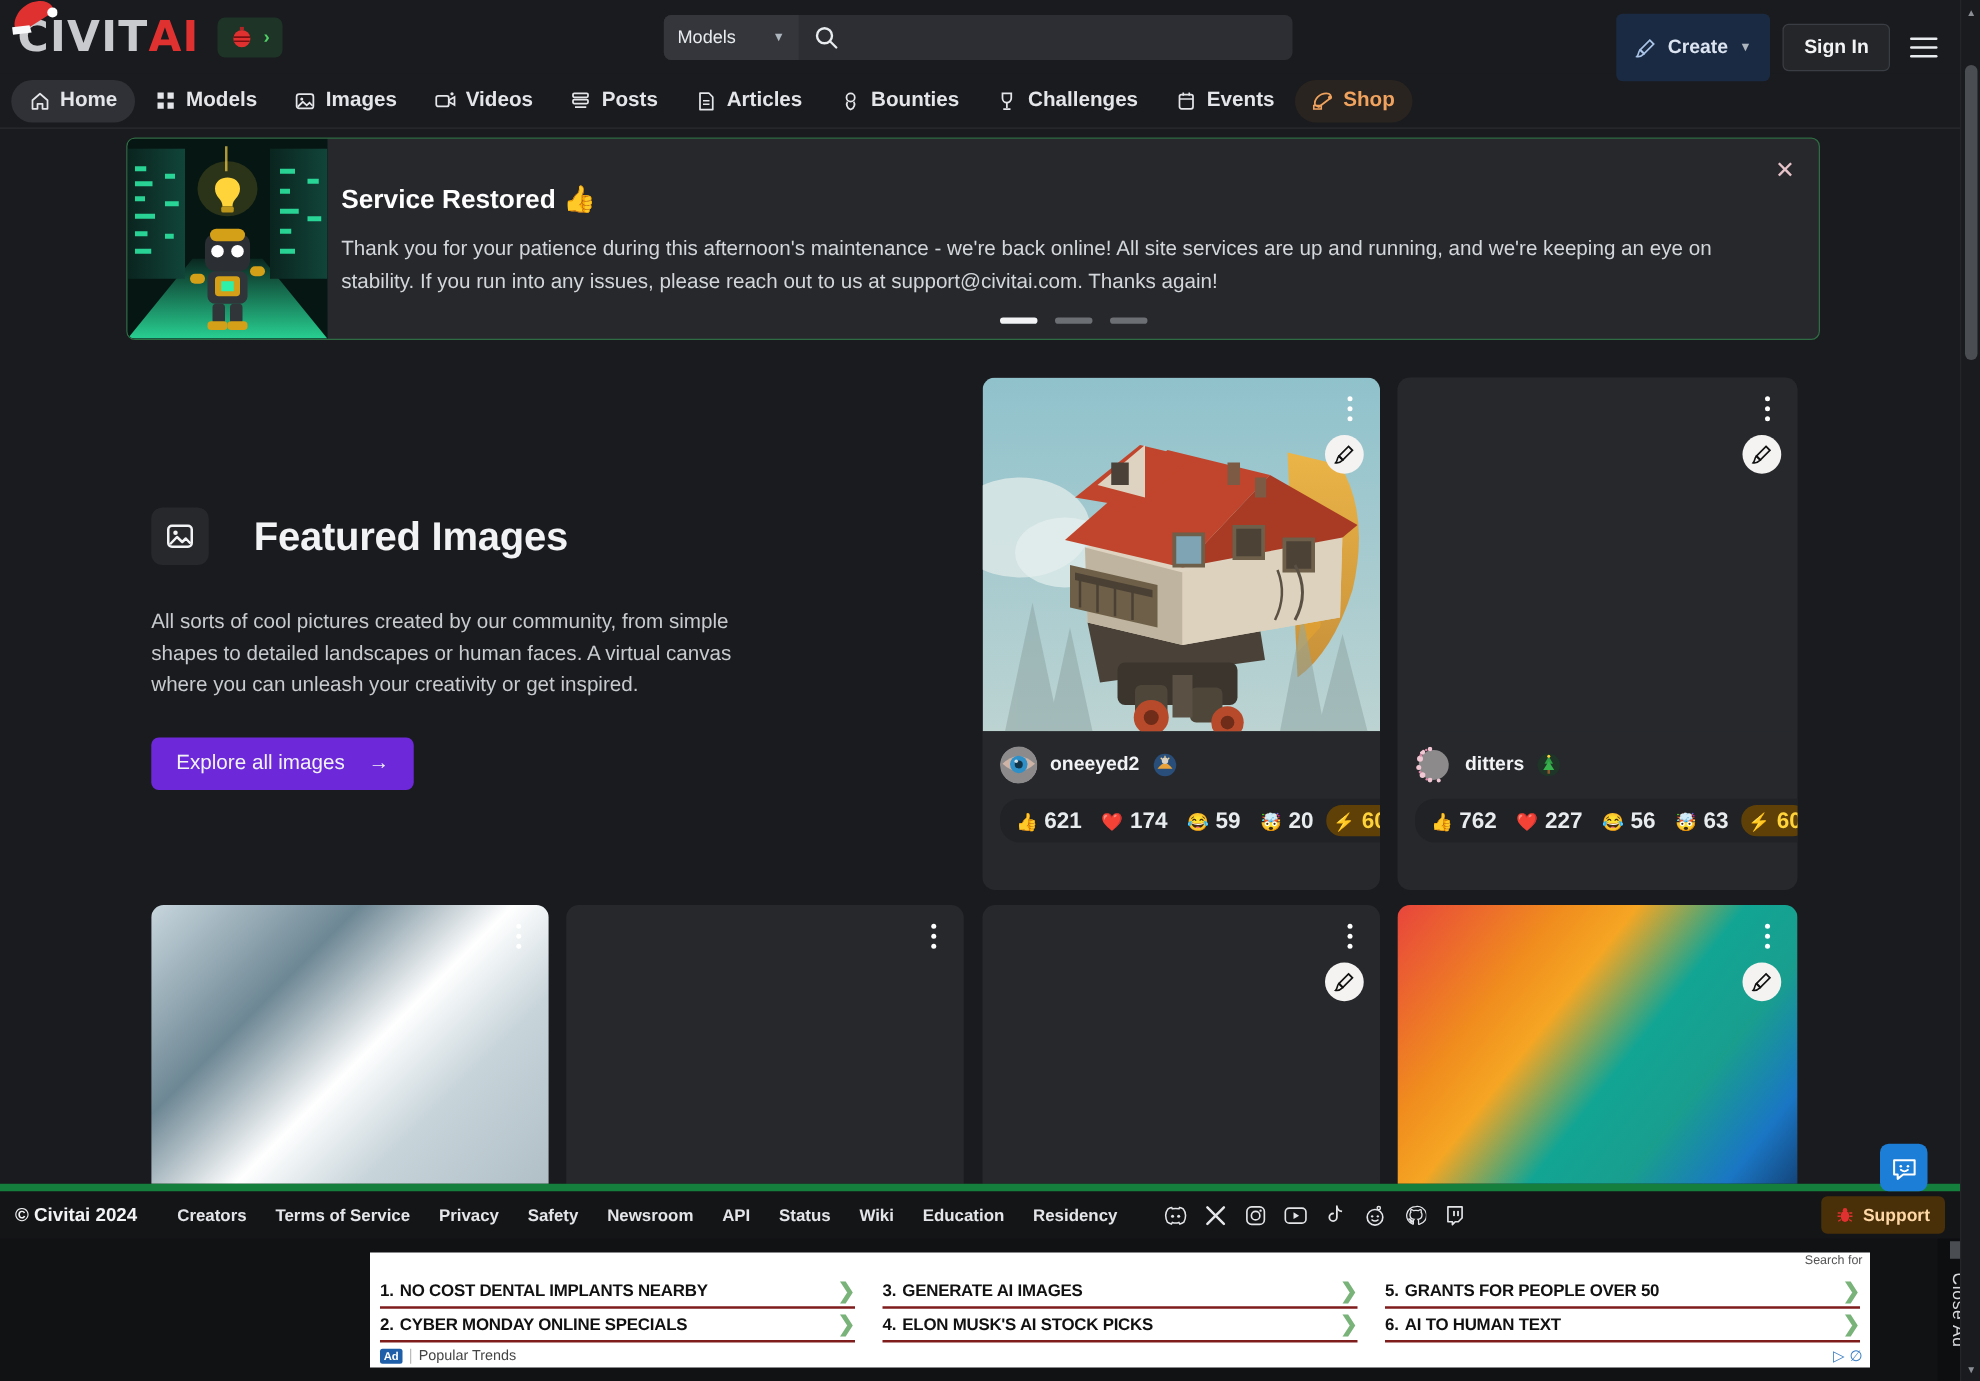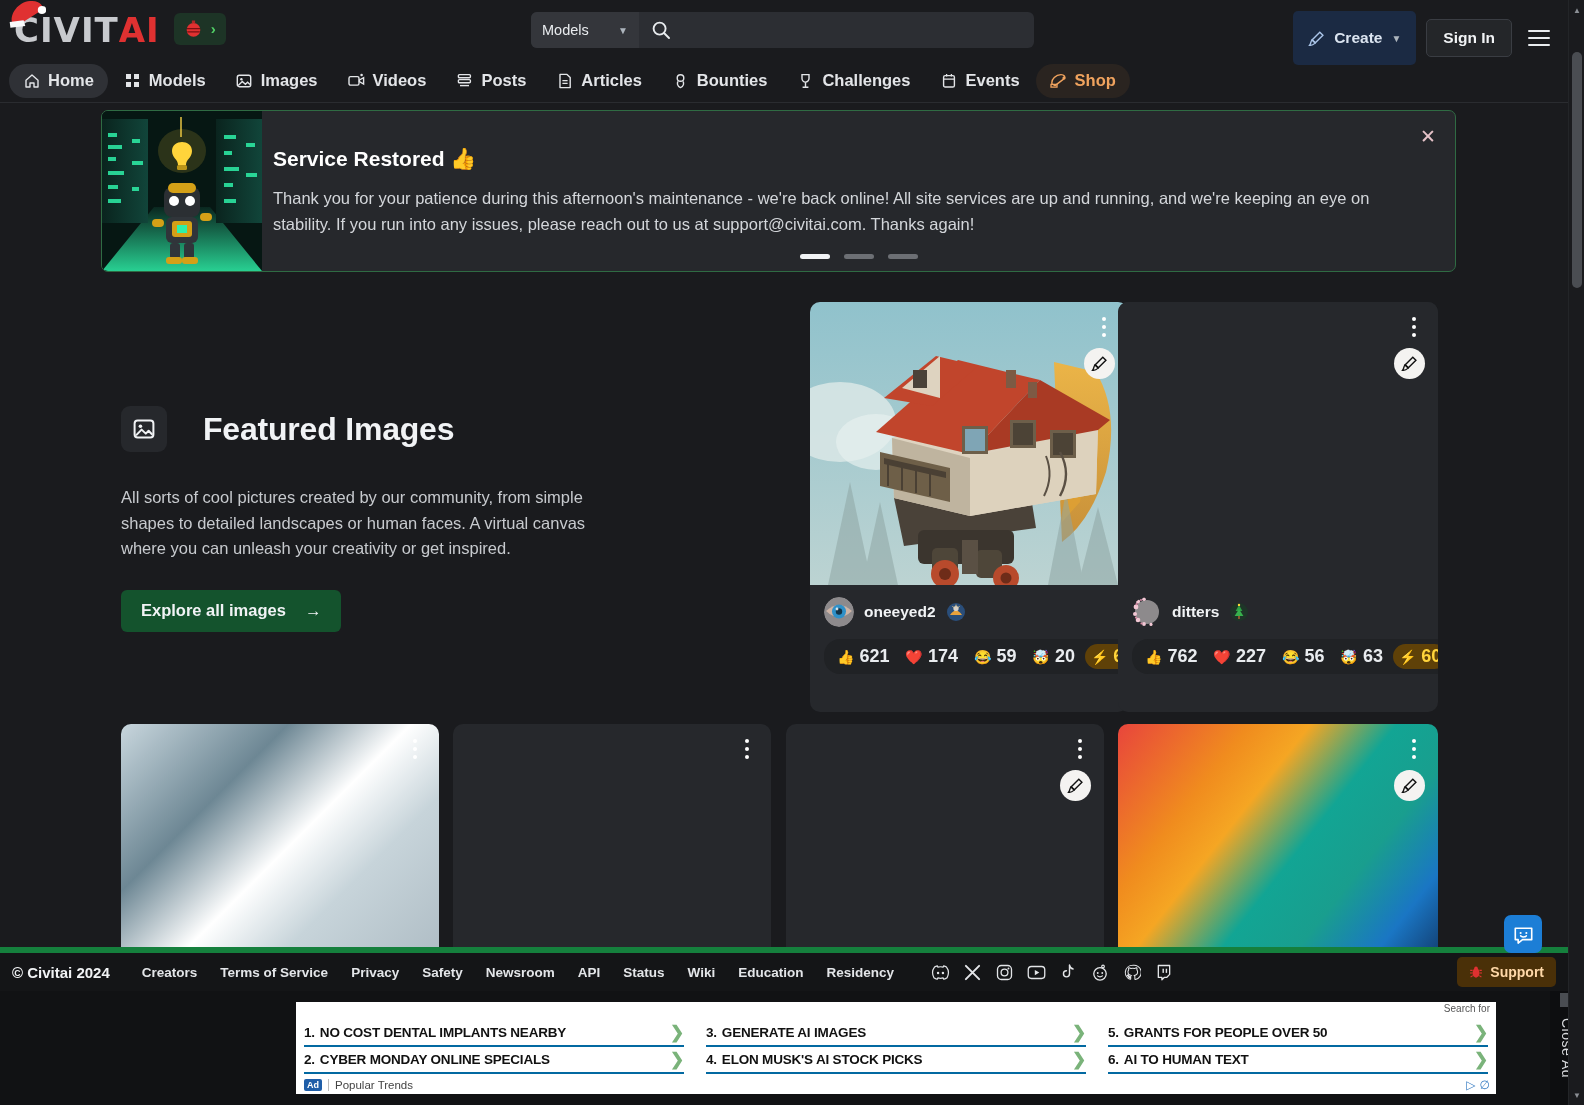--- a/index.html
+++ b/index.html
@@ -13,21 +13,21 @@
   .app { position: relative; width: 1584px; height: 1105px; overflow: hidden; }
 
   
   .header {
     position: absolute; top: 0; left: 0; width: 1568px; height: 59px;
     background: #1a1b1e;
     display: flex; align-items: center;
     padding: 0 14px;
     z-index: 40;
   }
-  .logo-wrap { position: relative; display: flex; align-items: flex-start; margin-left: 0px; }
+  .logo-wrap { position: relative; display: flex; align-items: center; margin-left: 0px; }
   .logo {
     font-size: 34px; font-weight: 800; letter-spacing: 1px;
     font-family: "DejaVu Sans", sans-serif;
     display: flex; align-items: center; line-height: 1;
   }
   .logo .civit { color: #c8cace; }
   .logo .ai { color: #e03131; }
   .santa-hat {
     position: absolute; left: -6px; top: -13px; width: 38px; height: 30px;
     pointer-events: none;
@@ -127,22 +127,22 @@
   }
   .feature-head { display: flex; align-items: center; gap: 36px; margin-bottom: 33px; }
   .feature-icon {
     width: 46px; height: 46px; border-radius: 9px; background: #26282c;
     display: flex; align-items: center; justify-content: center;
   }
   .feature-title { font-size: 32px; font-weight: 800; color: #f1f3f5; letter-spacing: -0.2px; }
   .feature-desc { font-size: 16.5px; line-height: 1.55; color: #c7cace; max-width: 512px; margin-bottom: 28px; }
   .explore-btn {
     display: inline-flex; align-items: center; gap: 19px;
-    height: 42px; padding: 0 20px; border-radius: 6px; background: #14532d;
-    font-size: 16.5px; font-weight: 700; color: #f1f3f5;
+    height: 42px; padding: 0 20px; border-radius: 6px; background: #6d28d9;
+    font-size: 16.5px; font-weight: 400; color: #f1f3f5;
   }
 
   .card {
     position: absolute; border-radius: 10px; overflow: hidden; background: #26282c;
   }
   .card-img { width: 100%; position: relative; }
   .dots-menu {
     position: absolute; right: 14px; top: 12px; width: 20px; height: 26px;
     display: flex; flex-direction: column; align-items: center; justify-content: center; gap: 4px;
     z-index: 5;
@@ -200,21 +200,21 @@
   }
   .ad-searchfor {
     position: absolute; right: 6px; top: 1px; font-size: 10px; color: #555;
     font-family: "Liberation Sans", sans-serif;
   }
   .ad-grid {
     position: absolute; left: 8px; top: 18px; width: 1184px;
     display: grid; grid-template-columns: repeat(3, 1fr); column-gap: 22px; row-gap: 0px;
   }
   .ad-item {
-    height: 27px; border-bottom: 2px solid #0369a1;
+    height: 27px; border-bottom: 2px solid #7f1d1d;
     display: flex; align-items: center; justify-content: space-between;
     font-size: 13.5px; font-weight: 700; color: #111; letter-spacing: -0.2px;
   }
   .ad-item .num { margin-right: 5px; }
   .ad-arrow { color: #7ab37a; font-size: 17px; font-weight: 700; }
   .ad-foot {
     position: absolute; left: 8px; bottom: 3px; display: flex; align-items: center; gap: 6px;
   }
   .ad-tag {
     background: #1f5ea8; color: #fff; font-size: 9px; font-weight: 700;
@@ -489,21 +489,21 @@
       </div>
       <div class="feature-title">Featured Images</div>
     </div>
     <div class="feature-desc">All sorts of cool pictures created by our community, from simple shapes to detailed landscapes or human faces. A virtual canvas where you can unleash your creativity or get inspired.</div>
     <div class="explore-btn">
       <span>Explore all images</span>
       <span>→</span>
     </div>
   </div>
 
-  <div class="card" style="left:786px; top:302px; width:318px; height:410px;margin-left:24px;">
+  <div class="card" style="left:786px; top:302px; width:318px; height:410px;">
     <div class="card-img" style="height:283px;">
       <svg width="318" height="283" viewBox="0 0 318 283" preserveAspectRatio="none">
         <defs>
           <linearGradient id="skyG" x1="0" y1="0" x2="0" y2="1">
             <stop offset="0" stop-color="#90c2cc"></stop>
               <stop offset="1" stop-color="#bcd3d2"></stop>
           </linearGradient>
           <linearGradient id="autumnG" x1="0" y1="0" x2="0" y2="1">
             <stop offset="0" stop-color="#f2b33c"></stop>
               <stop offset="1" stop-color="#c98a2c"></stop>

